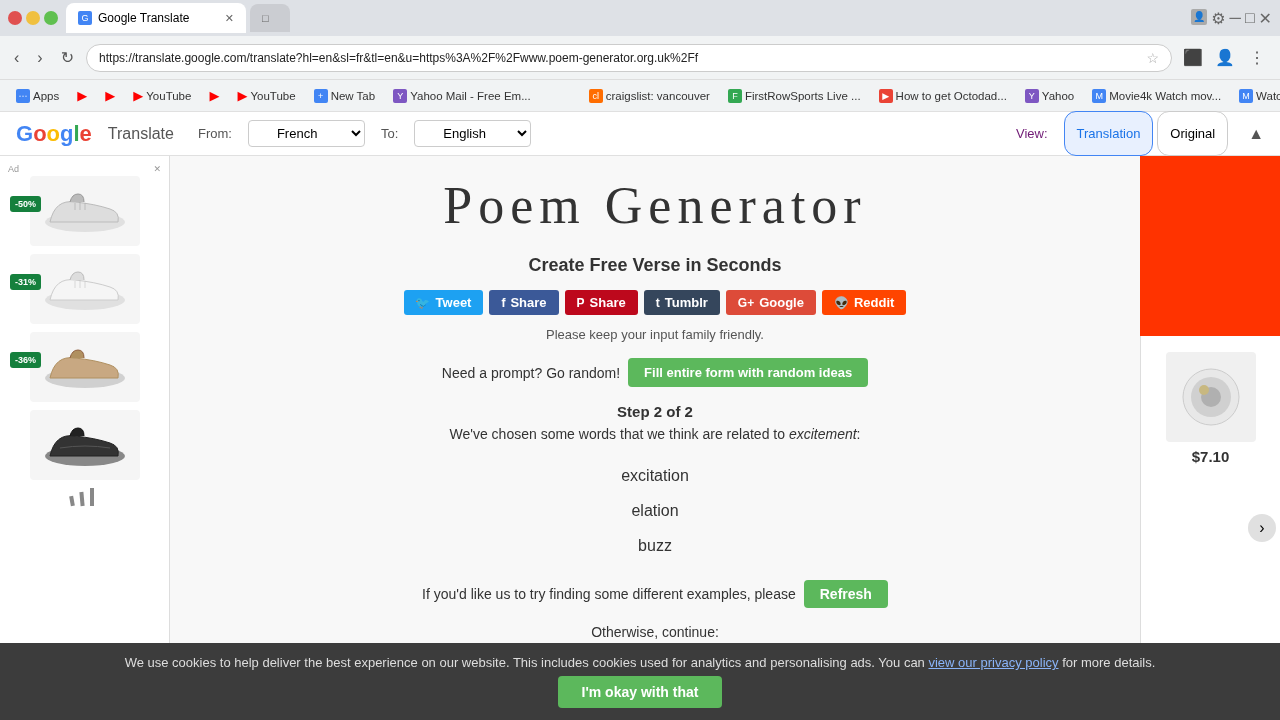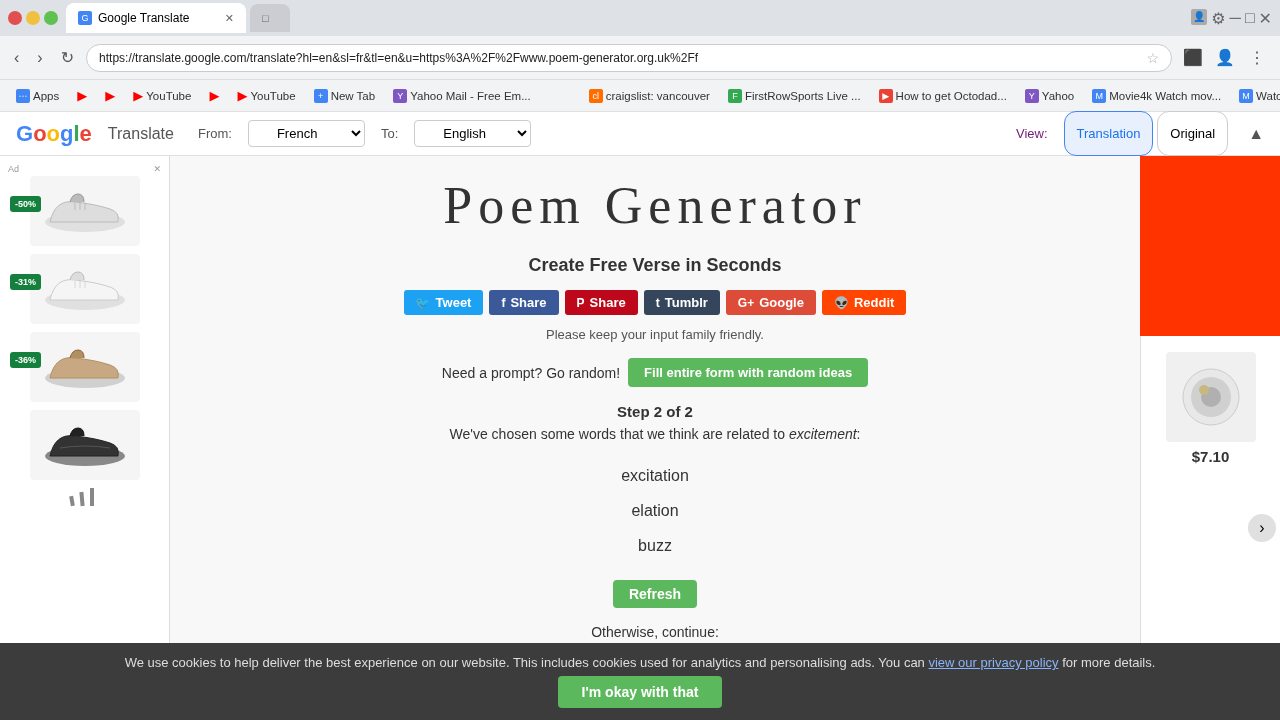--- a/index.html
+++ b/index.html
@@ -553,20 +553,21 @@
       <span>We've chosen some words that we think are related to</span>&nbsp;<em>excitement</em><span>:</span>
     </p>
 
     <div class="word-list">
       <div>excitation</div>
       <div>elation</div>
       <div>buzz</div>
     </div>
 
     <div class="refresh-line">
+      <span>If you'd like us to try finding some different examples, please</span>
       <button class="refresh-btn">Refresh</button>
     </div>
 
     <p class="continue-text">Otherwise, continue:</p>
     <p class="adjective-text">An adjective to describe 'excitation'</p>
   </div>
 
   <div class="right-ad-container">
     <div class="red-portion"></div>
     <div class="white-portion">

